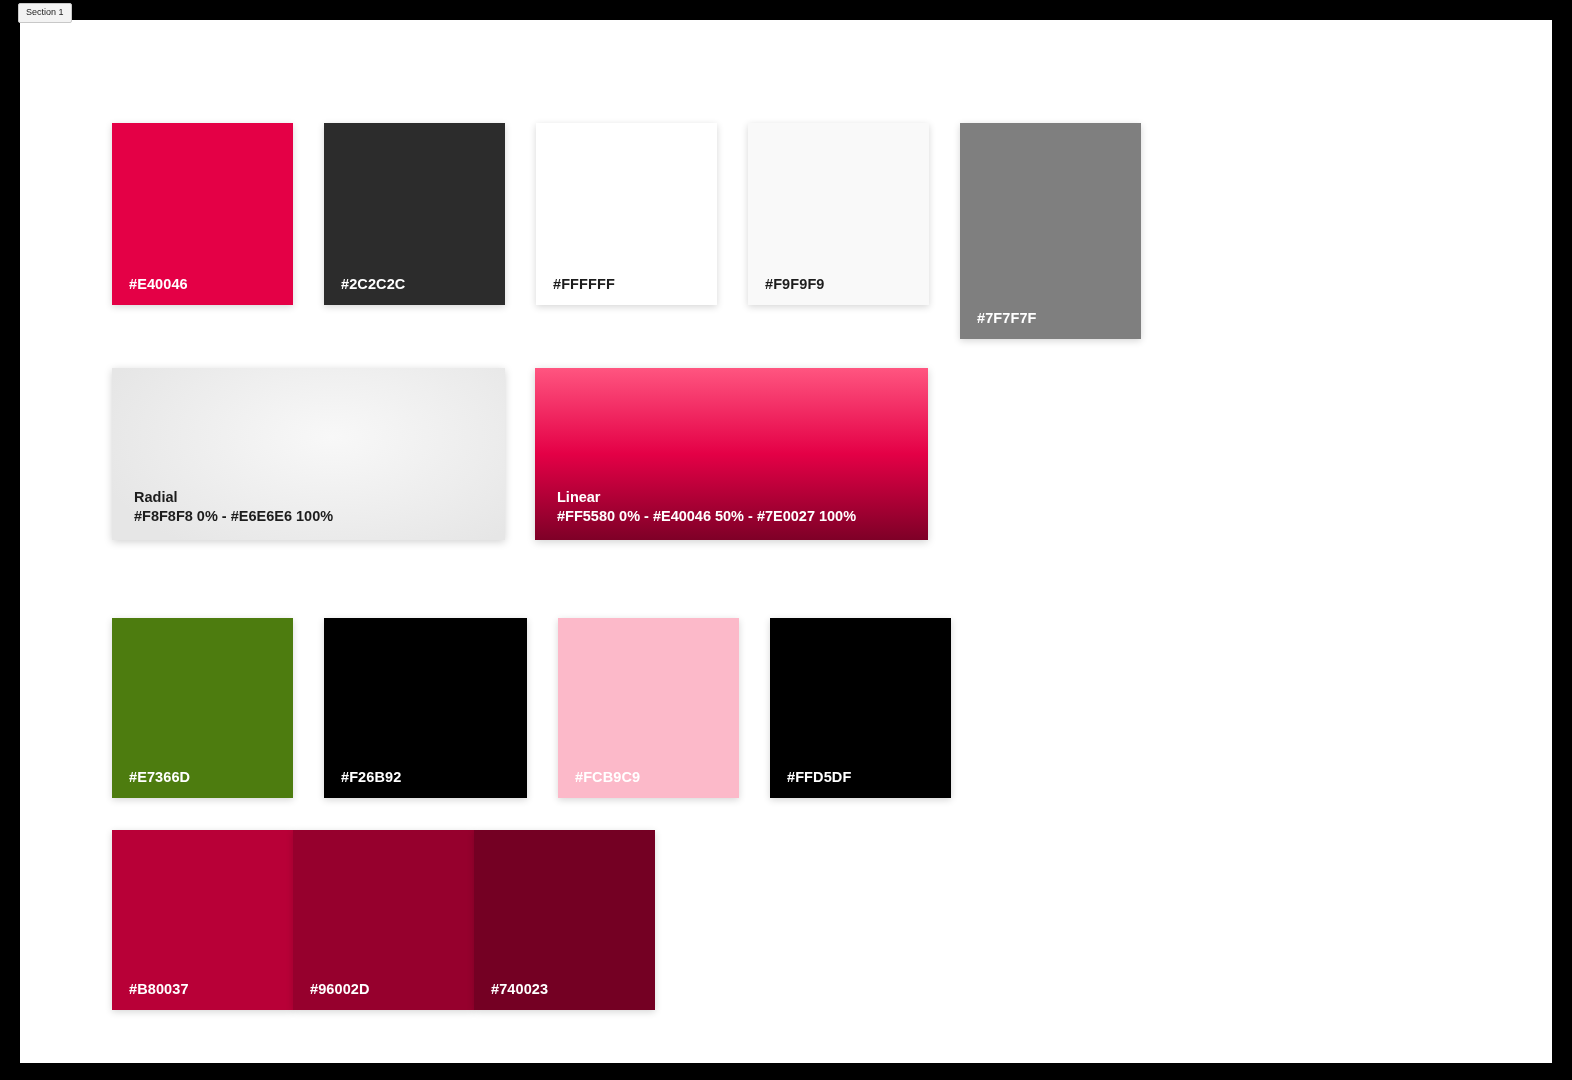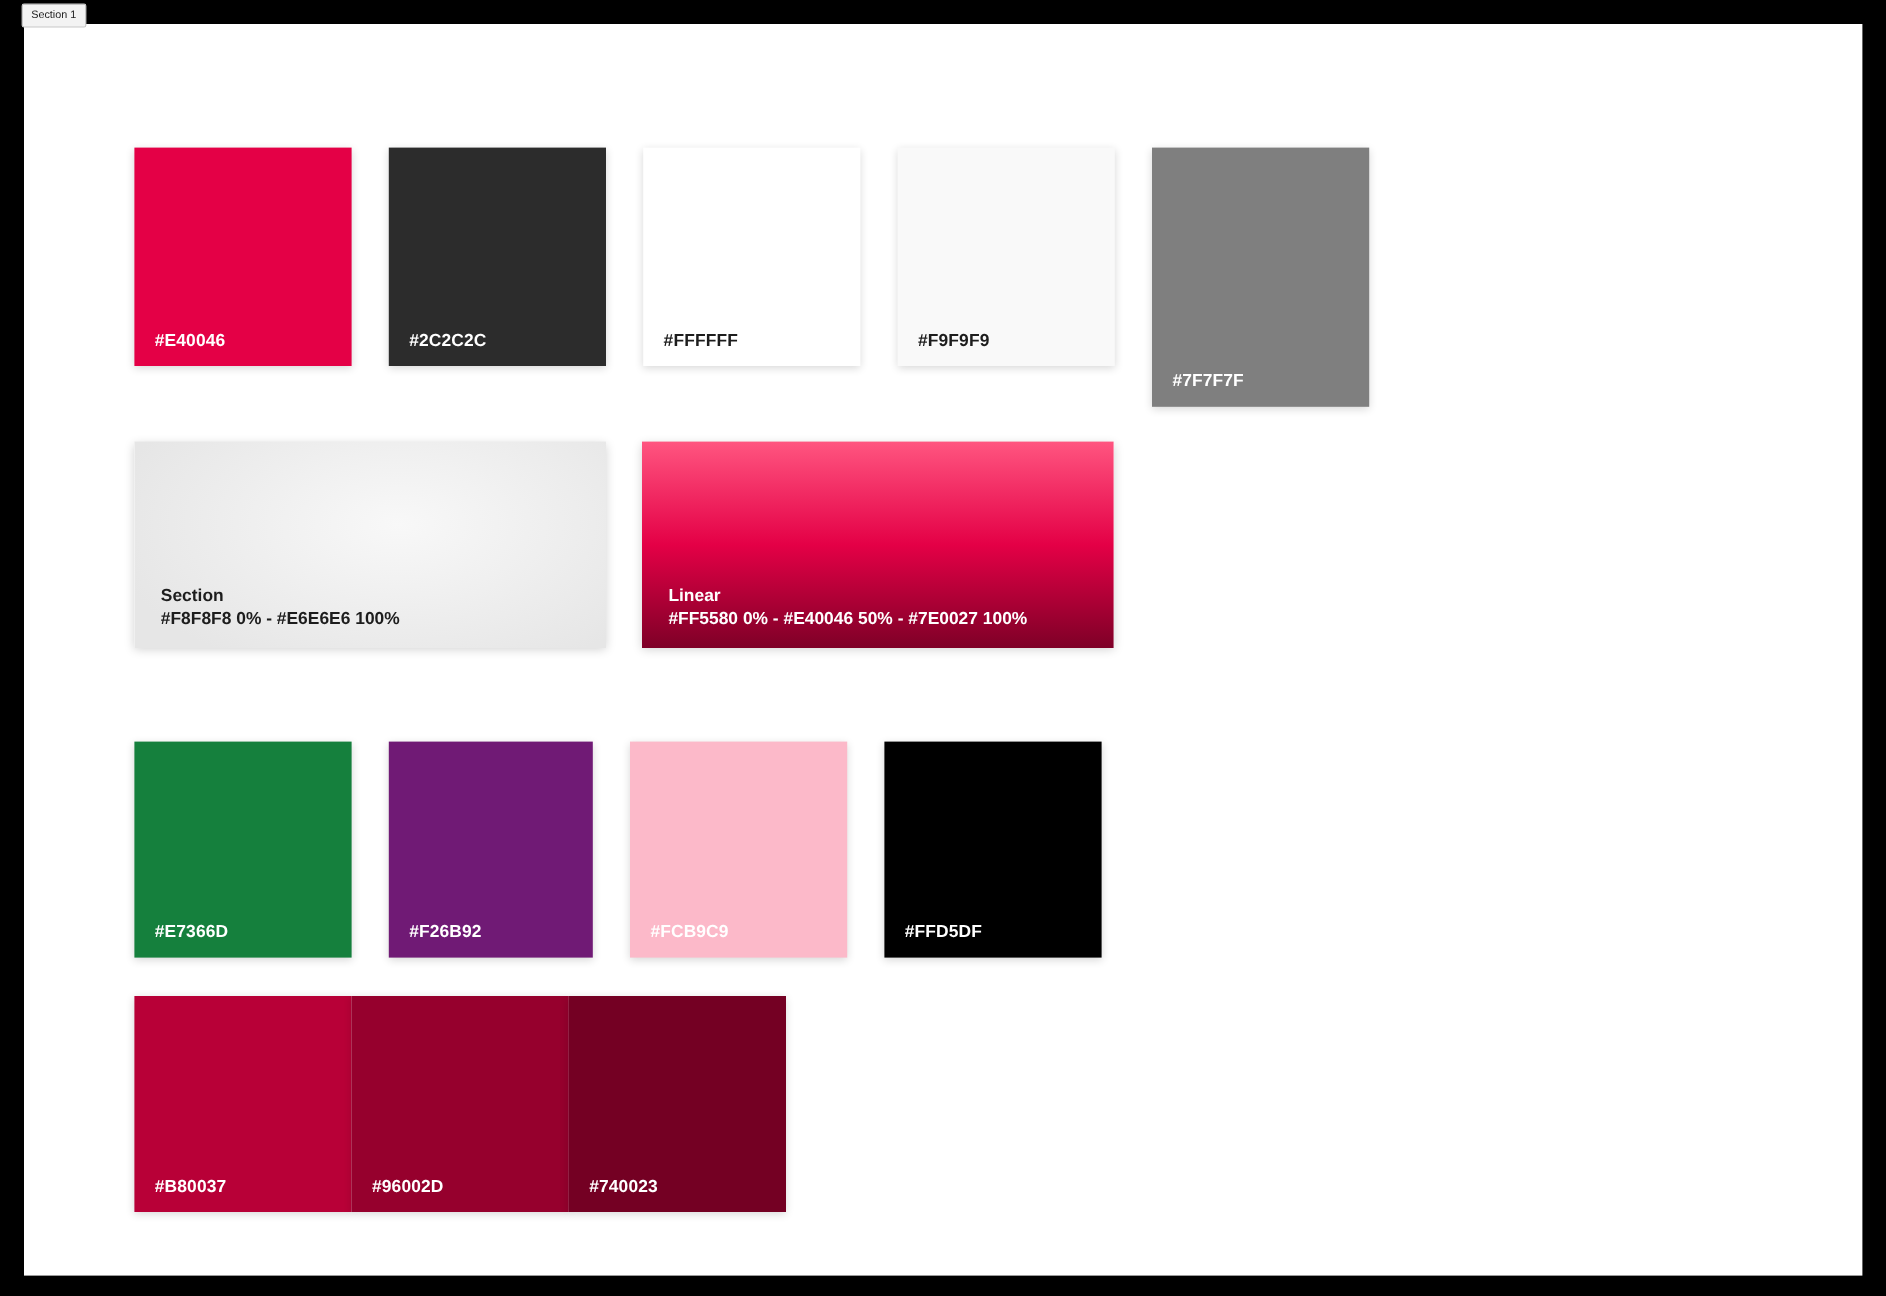--- a/index.html
+++ b/index.html
@@ -106,37 +106,37 @@
         <div class="swatch-label dark-text">#F9F9F9</div>
       </div>
       <div class="swatch" style="width: 181px; height: 216px; background: rgb(127, 127, 127);">
         <div class="swatch-label light-text">#7F7F7F</div>
       </div>
     </div>
 
   <div class="row" id="row-gradients" style="left:92px; top:348px; gap:30px;">
       <div class="gcard" style="width: 393px; height: 172px; background: radial-gradient(62% 78% at 56% 40%, rgb(248, 248, 248) 0%, rgb(230, 230, 230) 100%);">
         <div class="gcard-label dark-text">
-          <span class="gname">Section</span>
+          <span class="gname">Radial</span>
           <span class="gstops">#F8F8F8 0% - #E6E6E6 100%</span>
         </div>
       </div>
       <div class="gcard" style="width: 393px; height: 172px; background: linear-gradient(rgb(255, 85, 128) 0%, rgb(228, 0, 70) 50%, rgb(126, 0, 39) 100%);">
         <div class="gcard-label light-text">
           <span class="gname">Linear</span>
           <span class="gstops">#FF5580 0% - #E40046 50% - #7E0027 100%</span>
         </div>
       </div>
     </div>
 
   <div class="row" id="row-tints" style="left:92px; top:598px; gap:31px;">
-      <div class="swatch" style="width: 181px; height: 180px; background: #15803d;">
+      <div class="swatch" style="width: 181px; height: 180px; background: #4d7c0f;">
         <div class="swatch-label light-text">#E7366D</div>
       </div>
-      <div class="swatch" style="width: 170px; height: 180px; background: #701a75;">
+      <div class="swatch" style="width: 203px; height: 180px; background: #000000;">
         <div class="swatch-label light-text">#F26B92</div>
       </div>
       <div class="swatch" style="width: 181px; height: 180px; background: rgb(252, 185, 201);">
         <div class="swatch-label light-text">#FCB9C9</div>
       </div>
       <div class="swatch" style="width: 181px; height: 180px; background: #000000;">
         <div class="swatch-label light-text">#FFD5DF</div>
       </div>
     </div>
 

